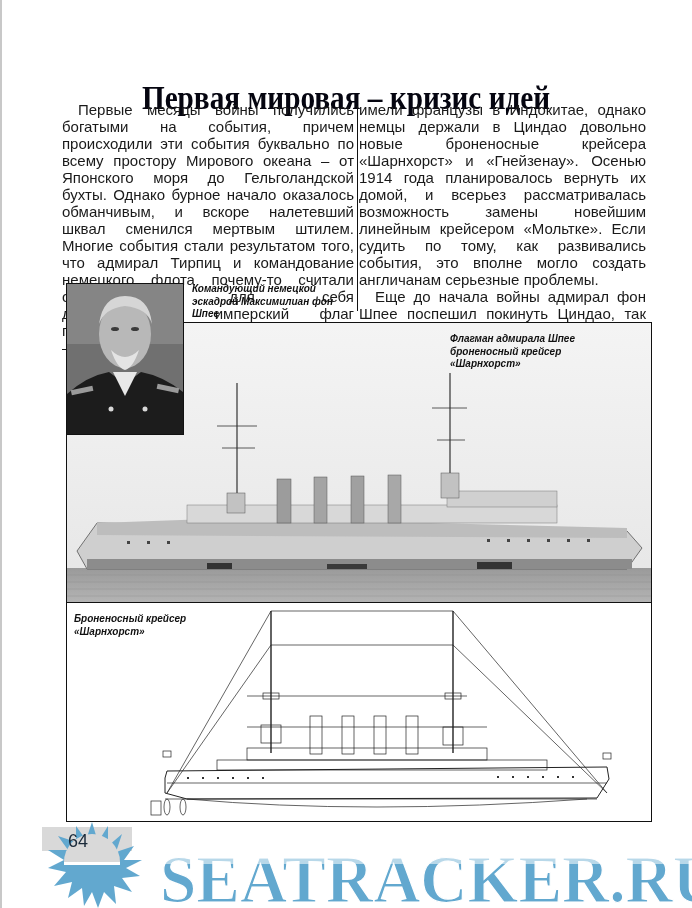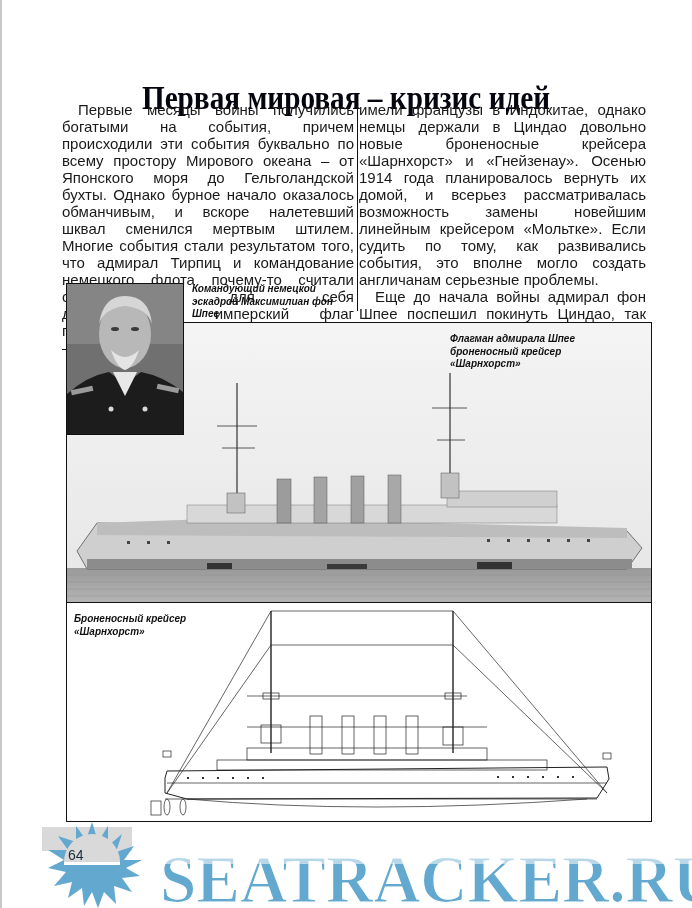--- a/index.html
+++ b/index.html
@@ -13,21 +13,21 @@
   .col-right { left:359px; top:101px; width:287px; }
   .vdivider { position:absolute; left:357px; top:106px; width:1px; height:205px; background:#111; }
   .portrait { position:absolute; left:66px; top:283px; width:116px; height:150px; border:1px solid #111; overflow:hidden; background:#6e6e6e; }
   .cap { position:absolute; font-size:10px; line-height:12.6px; font-weight:bold; font-style:italic; color:#111; }
   .cap-portrait { left:192px; top:283px; width:170px; }
   .photo-frame { position:absolute; left:66px; top:322px; width:586px; height:281px; border:1px solid #111; box-sizing:border-box; overflow:hidden; background:#f1f1f1; }
   .cap-flagship { right:62px; top:333px; width:180px; }
   .drawing-frame { position:absolute; left:66px; top:603px; width:586px; height:219px; border:1px solid #111; border-top:none; box-sizing:border-box; overflow:hidden; background:#fff; }
   .cap-drawing { left:74px; top:613px; width:170px; }
   .watermark { position:absolute; left:0; top:822px; width:692px; height:86px;padding-left:42px; }
-  .pagenum { position:absolute; left:68px; top:831px; font-size:14px; color:#1a2a3a; font-family:"Liberation Sans", sans-serif;margin-top:16px; }
+  .pagenum { position:absolute; left:68px; top:831px; font-size:18px; color:#1a2a3a; font-family:"Liberation Sans", sans-serif; }
 </style>
 </head>
 <body>
 
 <div class="page-edge"></div>
 
 <h1 class="title">Первая мировая – кризис идей</h1>
 
 <div class="col col-left">
   <p>Первые месяцы войны получились богатыми на события, причем происходили эти события буквально по всему простору Мирового океана – от Японского моря до Гельголандской бухты. Однако бурное начало оказалось обманчивым, и вскоре налетевший шквал сменился мертвым штилем. Многие события стали результатом того, что адмирал Тирпиц и командование немецкого флота почему-то считали обязательным для себя демонстрировать имперский флаг повсюду, где только можно, а где нельзя – так просто обязательно.</p>

